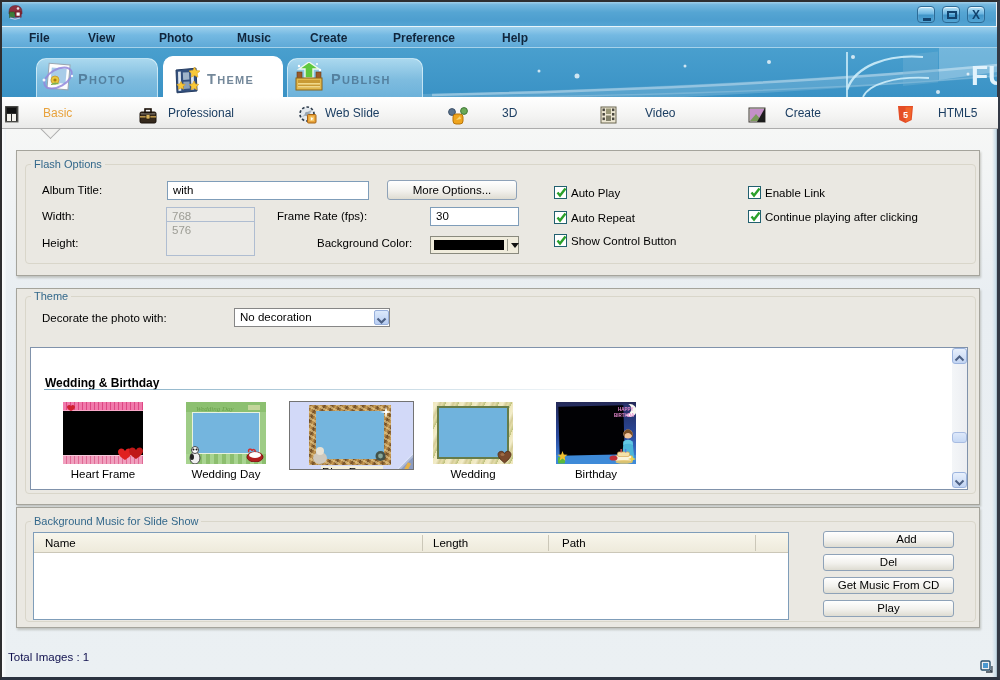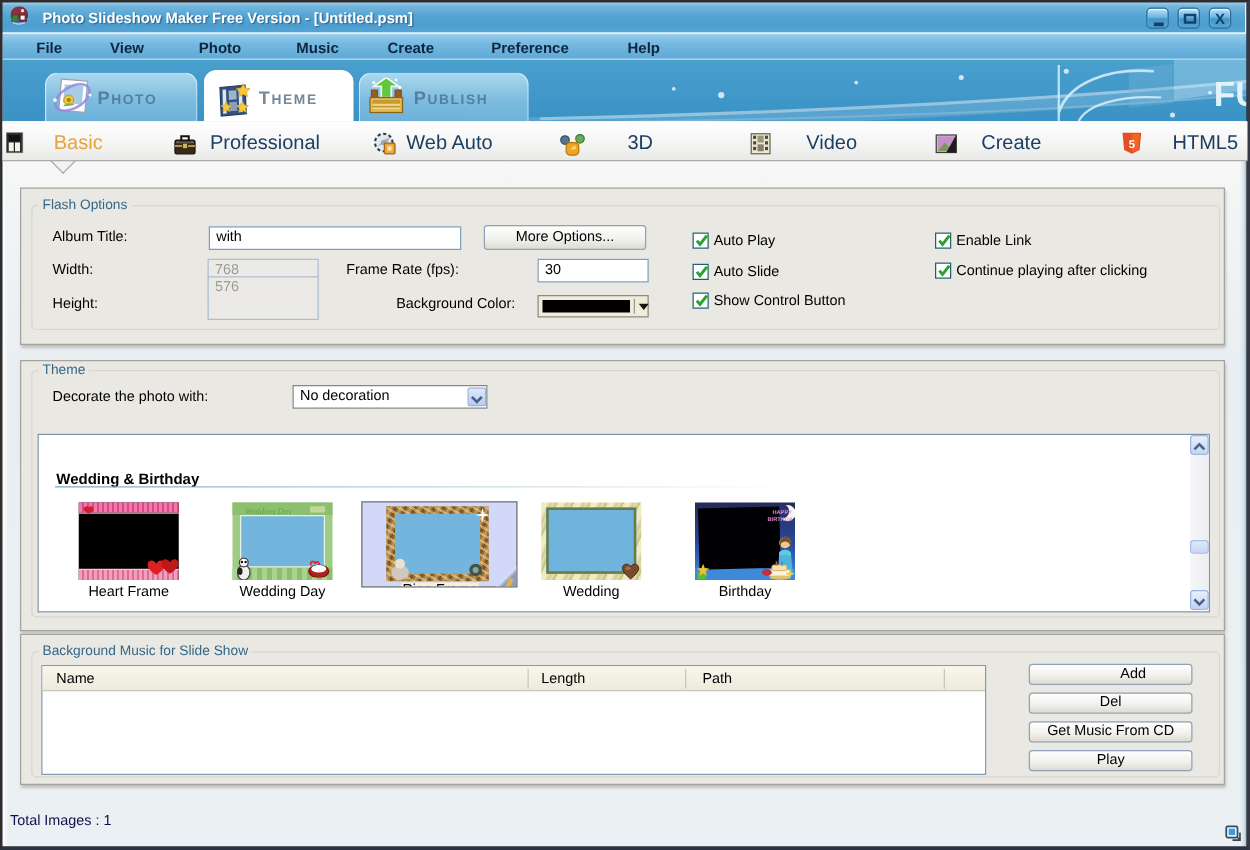--- a/index.html
+++ b/index.html
@@ -31,21 +31,21 @@
   background:linear-gradient(#499fce, #3a92c5); }
 .tab { position:absolute; top:58px; height:39px; border-radius:10px 10px 0 0;
   background:linear-gradient(#aad8ee, #7ebcdf 55%, #6db2da);
   border:1px solid rgba(235,250,255,.65); border-bottom:none; }
 #tabtheme { top:56px; height:41px; background:#fff; border-color:#fff; z-index:3; }
 .tabtxt { position:absolute; font-weight:bold; letter-spacing:1.3px; font-size:11px; }
 .tabtxt .fc { font-size:14.5px; }
 
 #toolbar { position:absolute; left:2px; top:97px; width:996px; height:32px;
   background:linear-gradient(#ffffff, #f4f4f3 60%, #e9e9e8); border-bottom:1px solid #acacac; z-index:2; }
-.titem { position:absolute; top:9px; font-size:16px; color:#1c3e62; }
+.titem { position:absolute; top:9px; font-size:12px; color:#1c3e62; }
 #notch { position:absolute; left:43px; top:121px; width:15px; height:15px; transform:rotate(45deg);
   background:#f2f2f0; border-right:1px solid #acacac; border-bottom:1px solid #acacac; z-index:1; }
 
 
 #content { position:absolute; left:2px; top:129px; width:996px; height:548px;
   background:linear-gradient(#f6f7f6, #e9eef2 30%, #ebf0f3); }
 .panel { position:absolute; background:#eae8e2; border:1px solid #a5a49c;
   box-shadow:1px 2px 2px rgba(130,130,120,.4); }
 .gbox { position:absolute; border:1px solid #d9d6ca; border-radius:4px; }
 .glabel { position:absolute; font-size:11px; color:#33688b; background:#eae8e2; padding:0 3px; }
@@ -76,21 +76,20 @@
 <div id="titlebar">
   <svg class="abs" style="left:7px;top:4px" width="17" height="17" viewBox="0 0 17 17">
     <path d="M2 8 Q2 1.5 8.5 1.5 Q15 1.5 15 8 L15 10 L2 10 Z" fill="#8c2f3e" stroke="#5a1a26" stroke-width=".5"></path>
     <circle cx="11" cy="4.5" r="1.3" fill="#e8e0e2"></circle>
     <rect x="2.5" y="8" width="5" height="5.5" fill="#3e7d3a" stroke="#23511f" stroke-width=".5"></rect>
     <rect x="8" y="7" width="6.5" height="6.5" fill="#7a2430"></rect>
     <rect x="9.5" y="8.5" width="3.2" height="3.2" fill="#fff"></rect>
     <path d="M2 12 Q8 18 15 11 Q10 16 4 13 Z" fill="#5a6cb8"></path>
     <path d="M3 14 Q8 16.5 13 14" stroke="#c8d0e8" stroke-width="1" fill="none"></path>
   </svg>
-  <div class="title">Photo Slideshow Maker Free Version - [Untitled.psm]</div>
   <div class="winbtn" id="btnmin">
       <div class="abs" style="left:5px;top:11px;width:8px;height:3px;background:#12436e"></div>
     </div>
   <div class="winbtn" id="btnmax">
       <div class="abs" style="left:4px;top:4px;width:10px;height:8px;border:2px solid #12436e"></div>
     </div>
   <div class="winbtn" id="btncls">
       <div style="font-size:12px;font-weight:bold;margin-top:1px">X</div>
     </div>
 </div>
@@ -197,21 +196,21 @@
 <div class="titem" style="left:168px;top:106px;z-index:3">Professional</div>
 
 <svg class="abs" style="left:299px;top:106px;z-index:3" width="18" height="18" viewBox="0 0 18 18">
   <circle cx="8" cy="8" r="7" fill="#e4e9ee" stroke="#2e3c4c" stroke-width="1.7" stroke-dasharray="2.6 2"></circle>
   <path d="M3 11 Q8 5 13 4 L11 8 Z" fill="#aab6c2"></path>
   <circle cx="8" cy="8" r="2.2" fill="#98a6b4"></circle>
   <rect x="8.5" y="8.5" width="8.5" height="8.5" rx="1" fill="#e8a33c" stroke="#a86412"></rect>
   <rect x="10.5" y="10.5" width="4.5" height="4.5" fill="#f6c96a"></rect>
   <path d="M12 11.2 l2.3 1.6 -2.3 1.6 Z" fill="#fff"></path>
 </svg>
-<div class="titem" style="left:325px;top:106px;z-index:3">Web Auto</div>
+<div class="titem" style="left:325px;top:106px;z-index:3">Web Slide</div>
 
 <svg class="abs" style="left:448px;top:106px;z-index:3" width="20" height="20" viewBox="0 0 20 20">
   <circle cx="4" cy="6" r="3.4" fill="#5b748e" stroke="#3c5068"></circle>
   <circle cx="16" cy="5" r="3.4" fill="#6aaa58" stroke="#417838"></circle>
   <rect x="5" y="8" width="10" height="10" rx="3" fill="#efa51e" stroke="#b87408"></rect>
   <path d="M8 14 L12 10 L13 13 Z" fill="#f8d878"></path>
 </svg>
 <div class="titem" style="left:502px;top:106px;z-index:3">3D</div>
 
 <svg class="abs" style="left:600px;top:106px;z-index:3" width="17" height="18" viewBox="0 0 17 18">
@@ -272,21 +271,21 @@
     <svg width="13" height="14" viewBox="0 0 13 14">
       <path d="M2.5 6.5 L5 9.5 L10.5 2.5" stroke="#2ba02b" stroke-width="2.4" fill="none"></path>
     </svg>
   </div>
 <div class="lbl" style="left:571px;top:187px;">Auto Play</div>
 <div class="cb" style="left:554px;top:211px;">
     <svg width="13" height="14" viewBox="0 0 13 14">
       <path d="M2.5 6.5 L5 9.5 L10.5 2.5" stroke="#2ba02b" stroke-width="2.4" fill="none"></path>
     </svg>
   </div>
-<div class="lbl" style="left:571px;top:212px;">Auto Slide</div>
+<div class="lbl" style="left:571px;top:212px;">Auto Repeat</div>
 <div class="cb" style="left:554px;top:234px;">
     <svg width="13" height="14" viewBox="0 0 13 14">
       <path d="M2.5 6.5 L5 9.5 L10.5 2.5" stroke="#2ba02b" stroke-width="2.4" fill="none"></path>
     </svg>
   </div>
 <div class="lbl" style="left:571px;top:235px;">Show Control Button</div>
 
 <div class="cb" style="left:748px;top:186px;">
     <svg width="13" height="14" viewBox="0 0 13 14">
       <path d="M2.5 6.5 L5 9.5 L10.5 2.5" stroke="#2ba02b" stroke-width="2.4" fill="none"></path>

